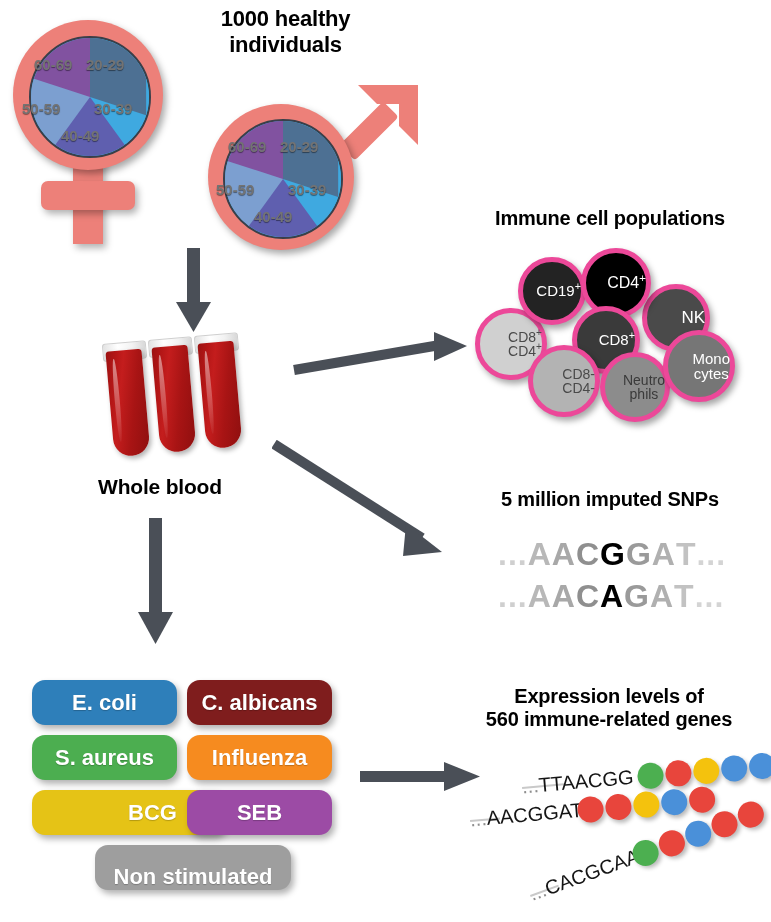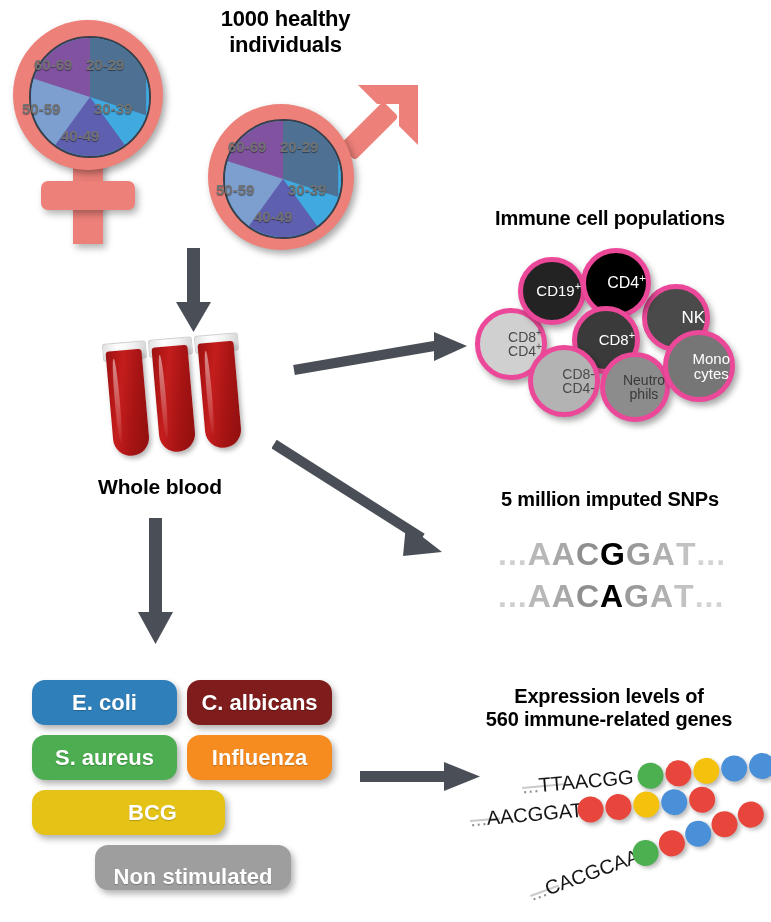--- a/index.html
+++ b/index.html
@@ -259,20 +259,23 @@
   </div>
   <div class="pill" style="left:32px;top:735px;width:145px;height:45px;background:#4CAE50;font-size:22px;">
     <span>S. aureus</span>
   </div>
   <div class="pill" style="left:187px;top:735px;width:145px;height:45px;background:#F68B1F;font-size:22px;">
     <span>Influenza</span>
   </div>
   <div class="pill" style="left:32px;top:790px;width:145px;height:45px;background:#E5C316;font-size:22px;padding-left:48px;">
     <span>BCG</span>
   </div>
+  <div class="pill" style="left:187px;top:790px;width:145px;height:45px;background:#9C4BA5;font-size:22px;">
+    <span>SEB</span>
+  </div>
   <div class="pill" style="left:95px;top:845px;width:196px;height:45px;background:#9E9E9E;font-size:22px;align-items:flex-end;">
     <span>Non stimulated</span>
   </div>
 
   <svg class="arrow" width="125" height="40" style="left:360px;top:758px;">
     <rect x="0" y="13" width="92" height="11" fill="#4A4F57"></rect>
     <path d="M 84 4 L 120 18.5 L 84 33 Z" fill="#4A4F57"></path>
   </svg>
 
   <div class="abs hd" style="left:448px;top:685px;width:322px;font-size:20px;">

